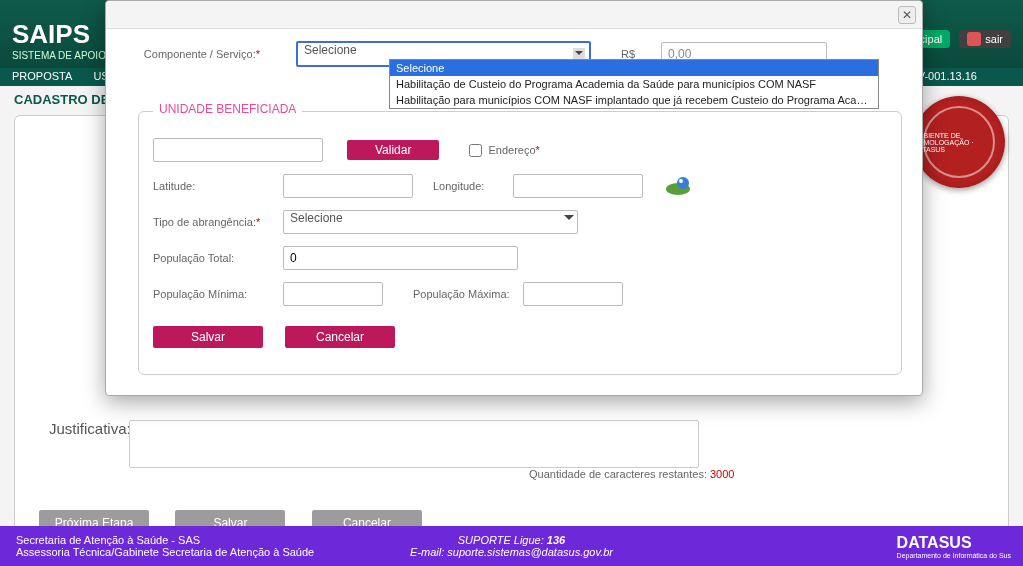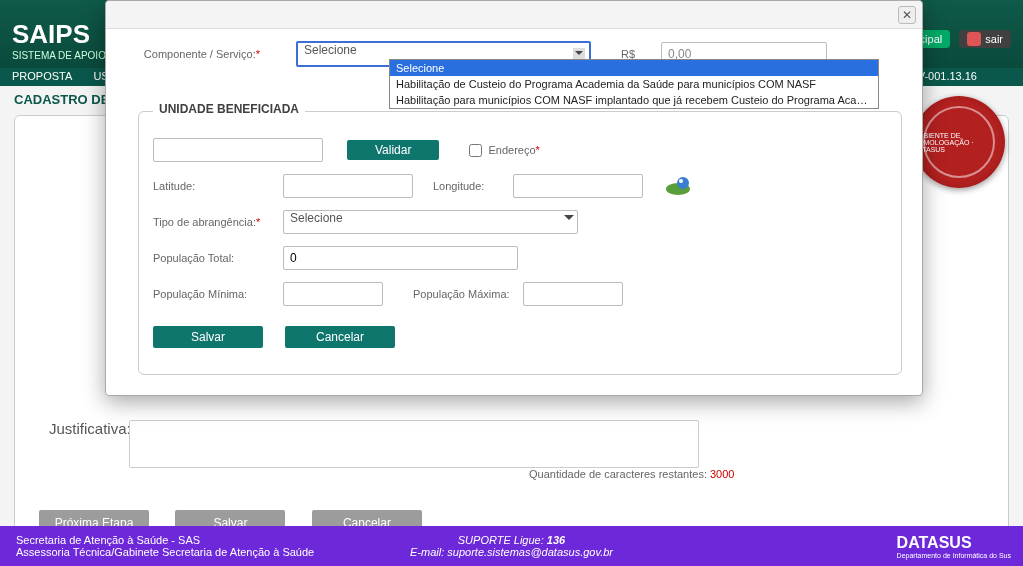--- a/index.html
+++ b/index.html
@@ -56,25 +56,25 @@
   .input.amount{width:166px;color:#888;}
   .select{height:26px;width:295px;border:2px solid #3a6fd8;border-radius:2px;font-size:12px;padding:0 20px 0 6px;background:#fff;color:#555;position:relative;}
   .select .caret{position:absolute;right:4px;top:5px;width:12px;height:12px;background:#ddd;}
   .select .caret::after{content:'';position:absolute;left:2px;top:3px;border:4px solid transparent;border-top-color:#444;}
 
   .dropdown{position:absolute;top:58px;left:283px;width:490px;border:1px solid #888;background:#fff;font-size:11px;z-index:50;}
   .dropdown div{padding:2px 6px;color:#222;white-space:nowrap;overflow:hidden;text-overflow:ellipsis;}
   .dropdown .sel{background:#2a6fe0;color:#fff;}
 
   .fieldset{margin-top:44px;border:1px solid #ccc;border-radius:6px;padding:14px 14px 26px 14px;position:relative;}
-  .fs-legend{position:absolute;top:-10px;left:14px;background:#fff;padding:0 6px;font-size:12px;color:#404040;font-weight:bold;}
+  .fs-legend{position:absolute;top:-10px;left:14px;background:#fff;padding:0 6px;font-size:12px;color:#ec4899;font-weight:normal;}
 
   .fr{display:flex;align-items:center;margin-top:12px;}
   .flab{font-size:11px;color:#666;width:130px;}
-  .btn{display:inline-block;padding:4px 24px;color:#fff;background:#0f766e;border-radius:2px;font-size:12px;border:none;}
+  .btn{display:inline-block;padding:4px 24px;color:#fff;background:#be185d;border-radius:2px;font-size:12px;border:none;}
   .btn.sm{padding:3px 28px;}
   .chk{width:13px;height:13px;}
   .select2{height:24px;width:295px;border:1px solid #bbb;border-radius:2px;font-size:12px;padding:0 20px 0 6px;background:#fff;color:#555;position:relative;}
   .select2 .caret{position:absolute;right:3px;top:4px;border:5px solid transparent;border-top-color:#444;}
 
   .mapicon{width:30px;height:22px;display:inline-block;position:relative;margin-left:20px;}
   .mapicon svg{width:100%;height:100%;}
 
   .modal-actions{margin-top:20px;display:flex;gap:22px;}
 </style>

